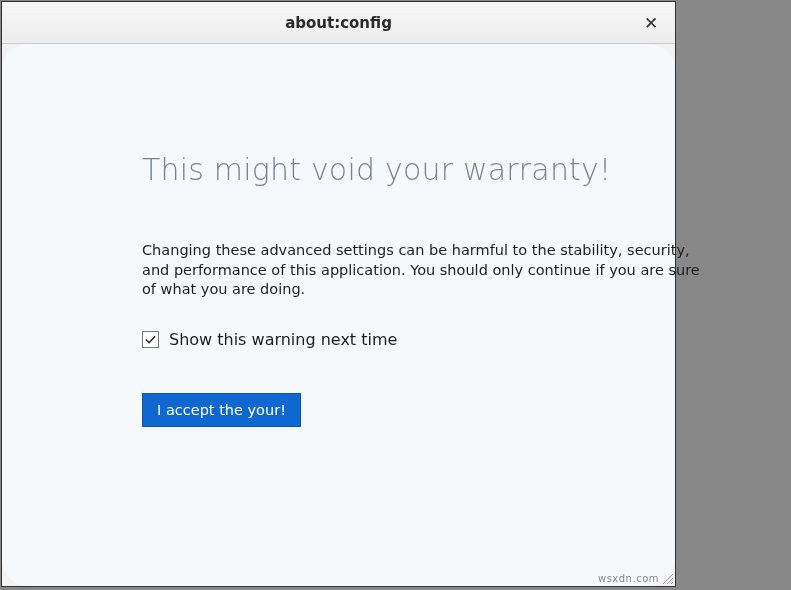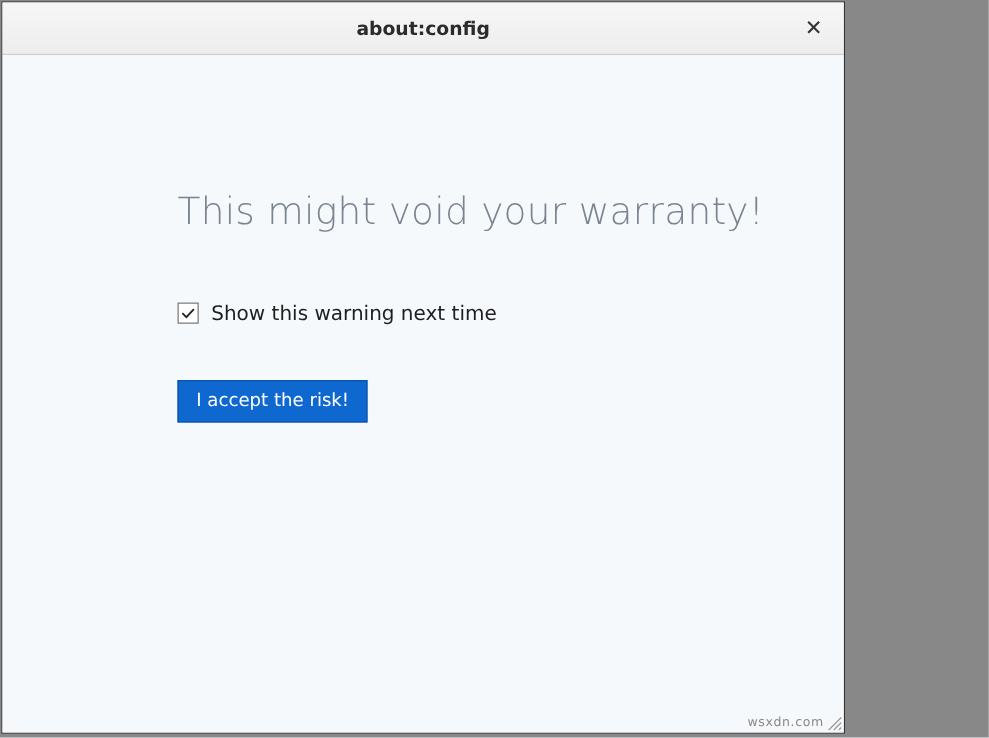--- a/index.html
+++ b/index.html
@@ -45,20 +45,21 @@
       justify-content: center;
       font-size: 17px;
       color: #333;
       cursor: pointer;
       border-radius: 3px;
     }
     .content-area {
       flex: 1;
       background: #f5f9fc;
       position: relative;
+      border-radius: 26px;
     }
     .warning-block {
       position: absolute;
       left: 140px;
       top: 108px;
       width: 580px;
     }
     .heading {
       font-size: 30px;
       font-weight: 300;
@@ -125,29 +126,30 @@
 <div class="window">
   <div class="titlebar">
     <span class="titlebar-title">about:config</span>
     <div class="close-btn">
       <span>✕</span>
     </div>
   </div>
   <div class="content-area">
     <div class="warning-block">
       <div class="heading">This might void your warranty!</div>
+      <div class="body-text">Changing these advanced settings can be harmful to the stability, security, and performance of this application. You should only continue if you are sure of what you are doing.</div>
       <div class="checkbox-row">
         <div class="check">
           <svg viewBox="0 0 14 14">
             <path d="M2 7 L5.5 10.5 L12 3.5" stroke="#222" stroke-width="1.6" fill="none"></path>
           </svg>
         </div>
         <span class="checkbox-label">Show this warning next time</span>
       </div>
-      <div class="accept-btn">I accept the risk!</div>
+      <div class="accept-btn">I accept the your!</div>
     </div>
     <svg class="resize-grip" viewBox="0 0 14 14">
       <line x1="3" y1="13" x2="13" y2="3" stroke="#999" stroke-width="1"></line>
       <line x1="7" y1="13" x2="13" y2="7" stroke="#999" stroke-width="1"></line>
       <line x1="11" y1="13" x2="13" y2="11" stroke="#999" stroke-width="1"></line>
     </svg>
     <div class="watermark">wsxdn.com</div>
   </div>
 </div>
 

